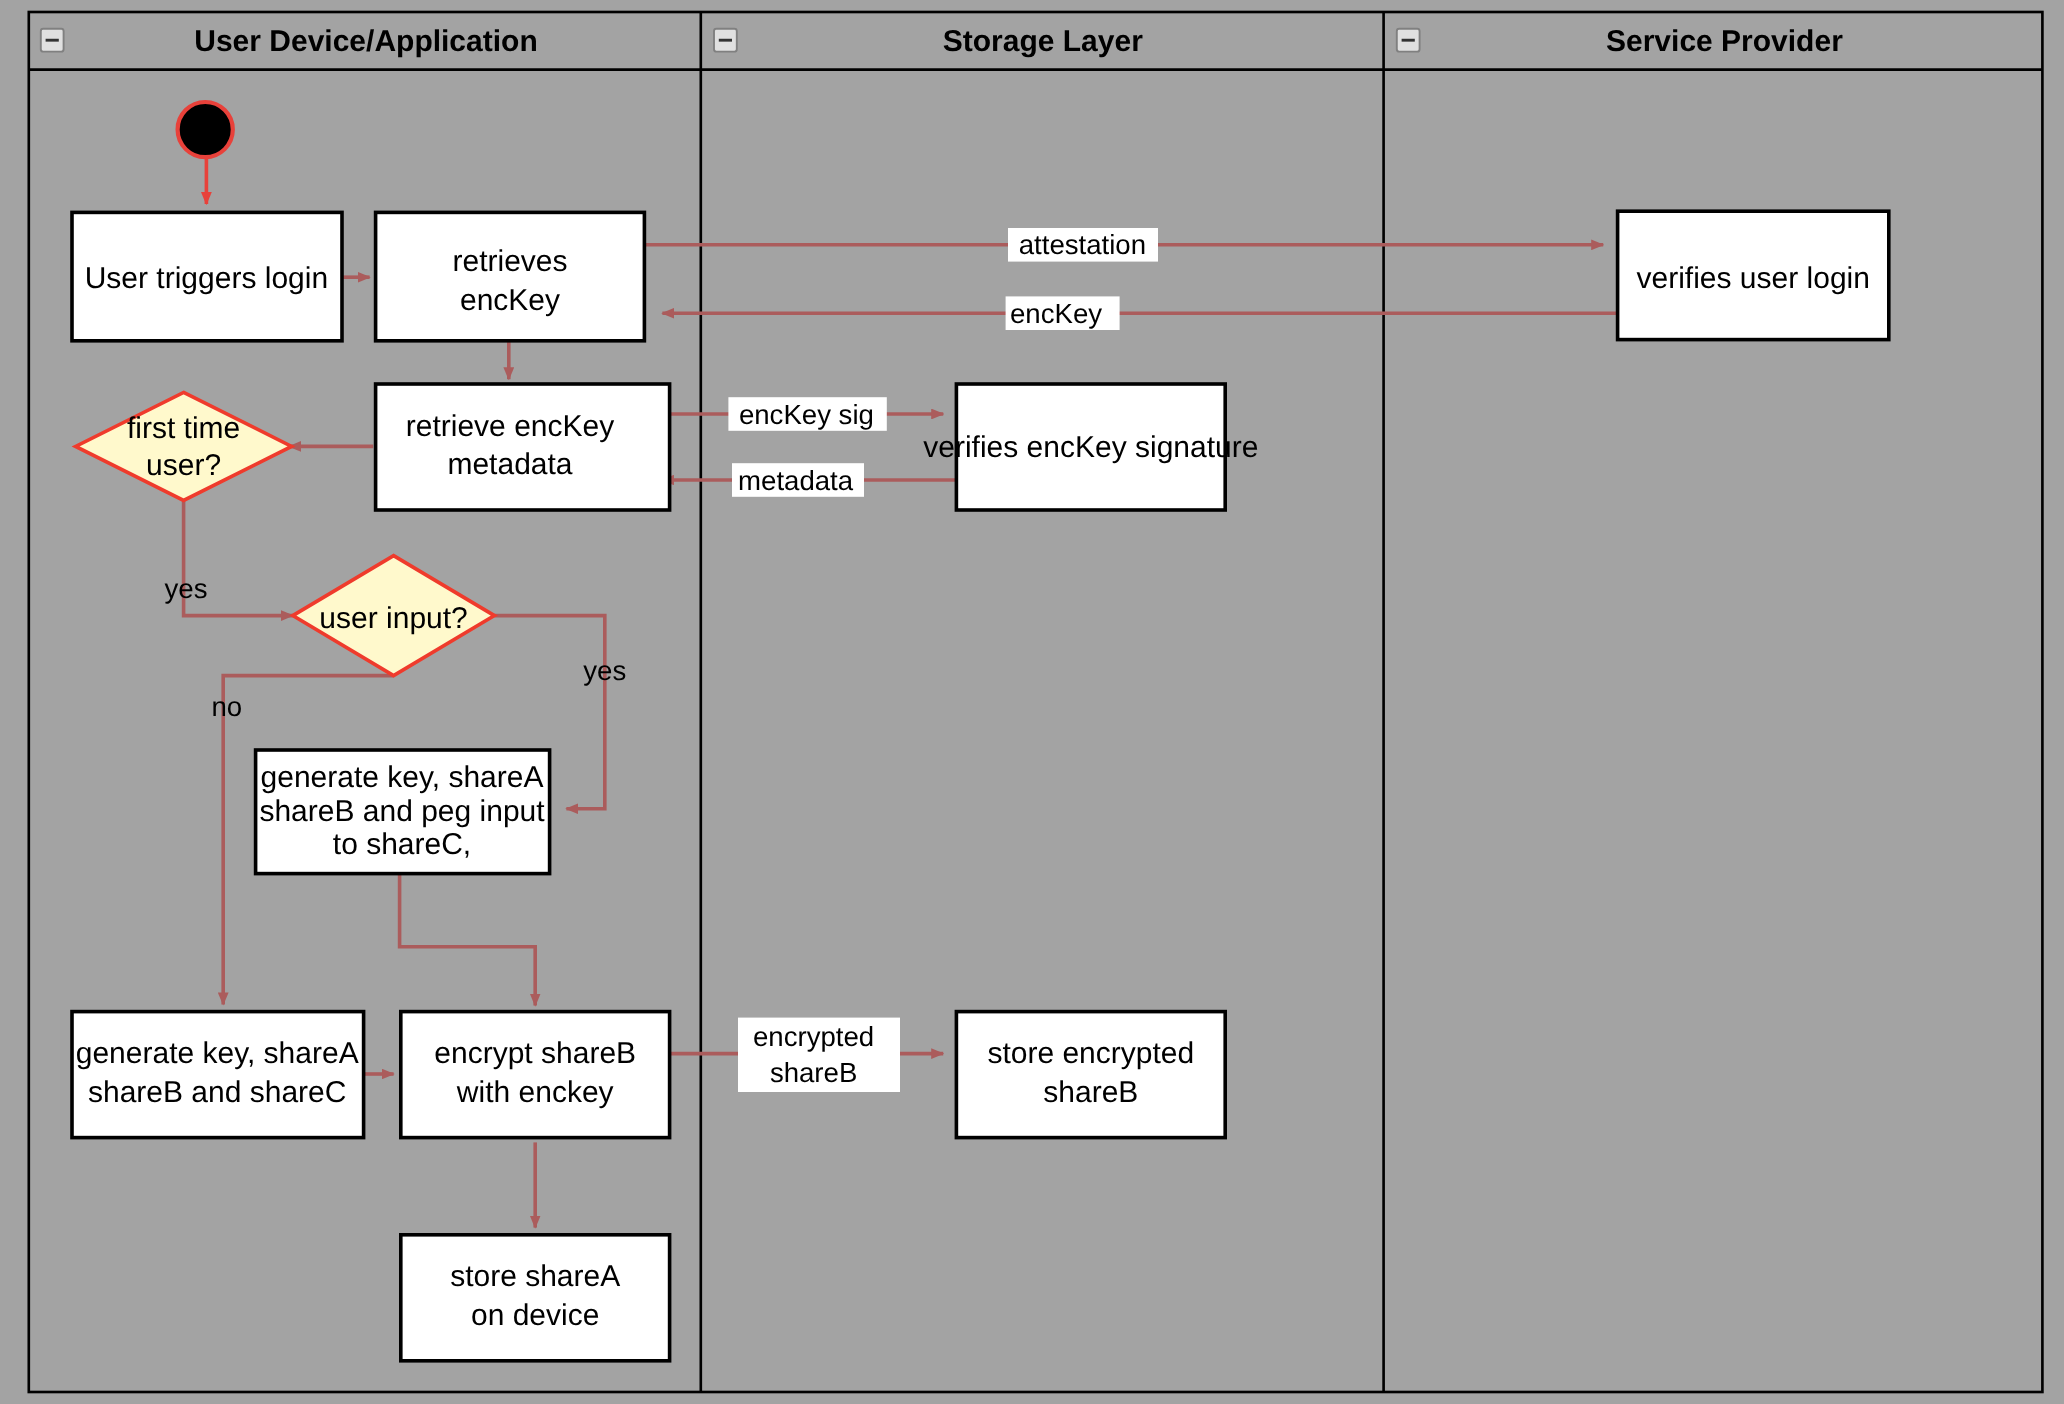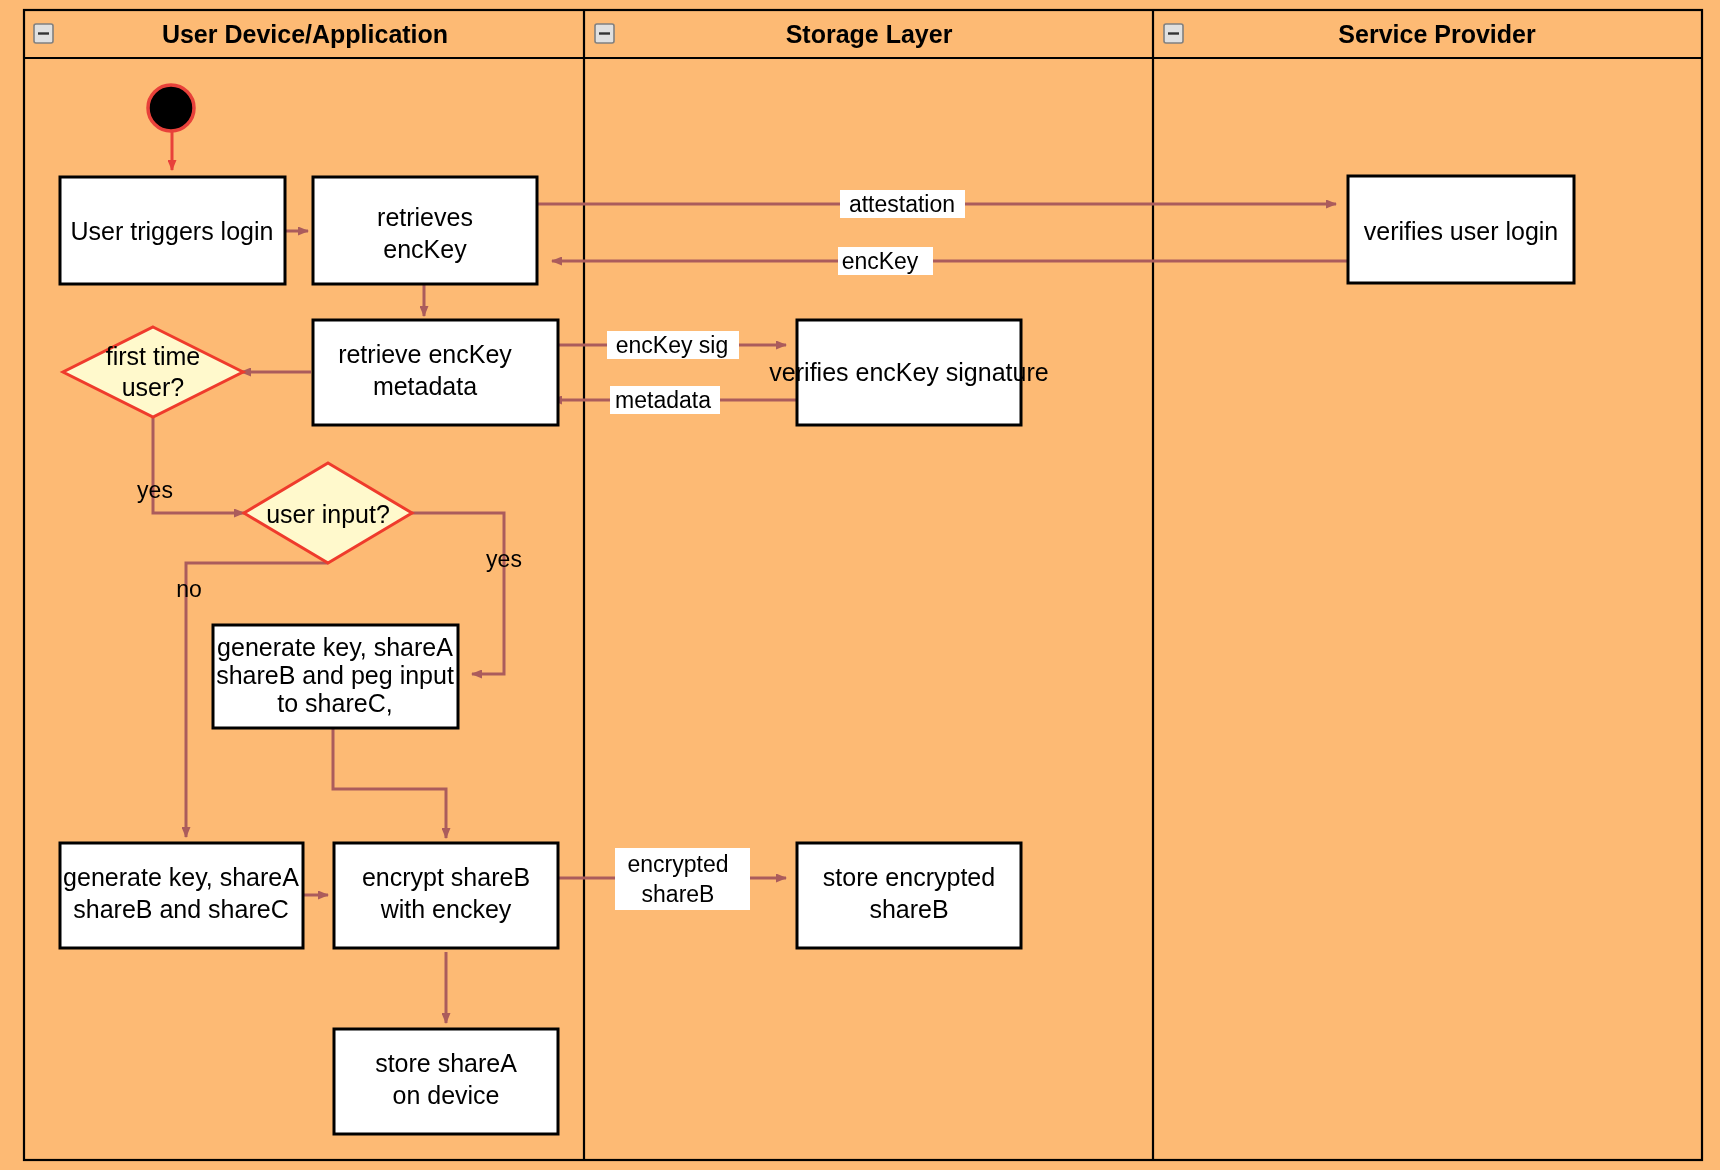--- a/index.html
+++ b/index.html
@@ -1,17 +1,17 @@
 <!DOCTYPE html>
 <html><head>
 <meta charset="utf-8">
 <style>
   html,body{margin:0;padding:0;background:#ffffff;}
   body{font-family:"Liberation Sans",sans-serif;}
-  #canvas{position:relative;width:1720px;height:1170px;background:#fdba74;overflow:hidden;}
+  #canvas{position:relative;width:1720px;height:1170px;background:#a3a3a3;overflow:hidden;}
   svg{position:absolute;left:0;top:0;width:1720px;height:1170px;}
   .lane-title{font-weight:bold;font-size:25px;fill:#000000;text-anchor:middle;dominant-baseline:middle;}
   .node-label{font-size:25px;fill:#000000;text-anchor:middle;}
   .edge-label{font-size:23px;fill:#000000;text-anchor:middle;}
   .branch-label{font-size:23px;fill:#000000;text-anchor:middle;}
   .frame{fill:none;stroke:#000000;stroke-width:2.2;}
   .lane-sep{stroke:#000000;stroke-width:2.2;}
   .act-box{fill:#ffffff;stroke:#000000;stroke-width:3;}
   .decision{fill:#fff9cc;stroke:#ef3b2c;stroke-width:3;}
   .flow{stroke:#ab5c5c;stroke-width:3;fill:none;}

